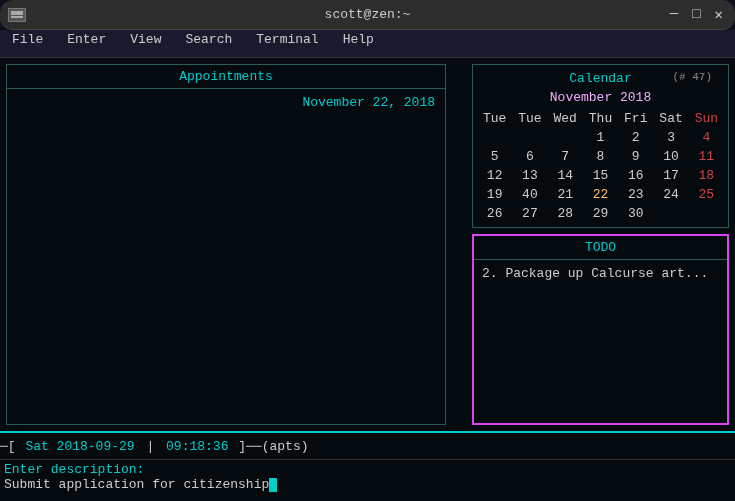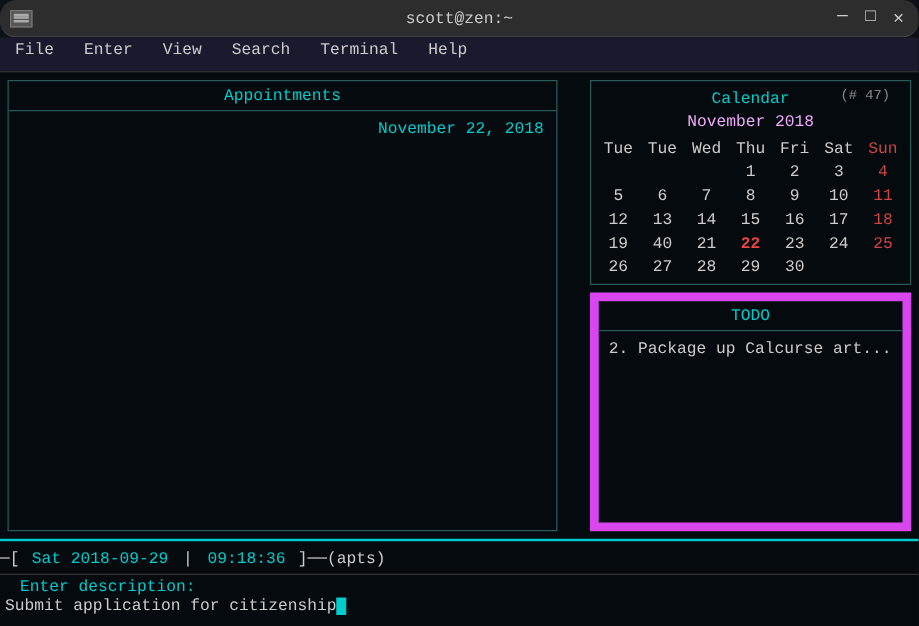--- a/index.html
+++ b/index.html
@@ -152,31 +152,31 @@
     .calendar-grid td {
       text-align: center;
       padding: 2px 0;
       color: #cccccc;
       cursor: pointer;
     }
     .calendar-grid td.sunday {
       color: #cc4444;
     }
     .calendar-grid td.today {
-      color: #ef4444;
-      font-weight: bold;
+      color: #fdba74;
+      font-weight: normal;
       text-align: center;
     }
     .calendar-grid td.empty {
       color: transparent;
     }
 
     
     .todo-panel {
-      border: 7px solid #d946ef;
+      border: 2px solid #d946ef;
       flex: 1;
       display: flex;
       flex-direction: column;
     }
     .todo-title {
       color: #00cccc;
       text-align: center;
       padding: 4px 0;
       border-bottom: 1px solid #2a5a5a;
       font-size: 13px;
@@ -219,21 +219,20 @@
     .input-area {
       background: #050a0e;
       height: 42px;
       padding: 2px 4px;
       border-top: 1px solid #333;
     }
     .input-label {
       color: #00cccc;
       font-size: 13px;
       display: block;
-      margin-left: 12px;
     }
     .input-value {
       color: #cccccc;
       font-size: 13px;
       display: flex;
       align-items: center;
     }
     .cursor-block {
       display: inline-block;
       width: 8px;

